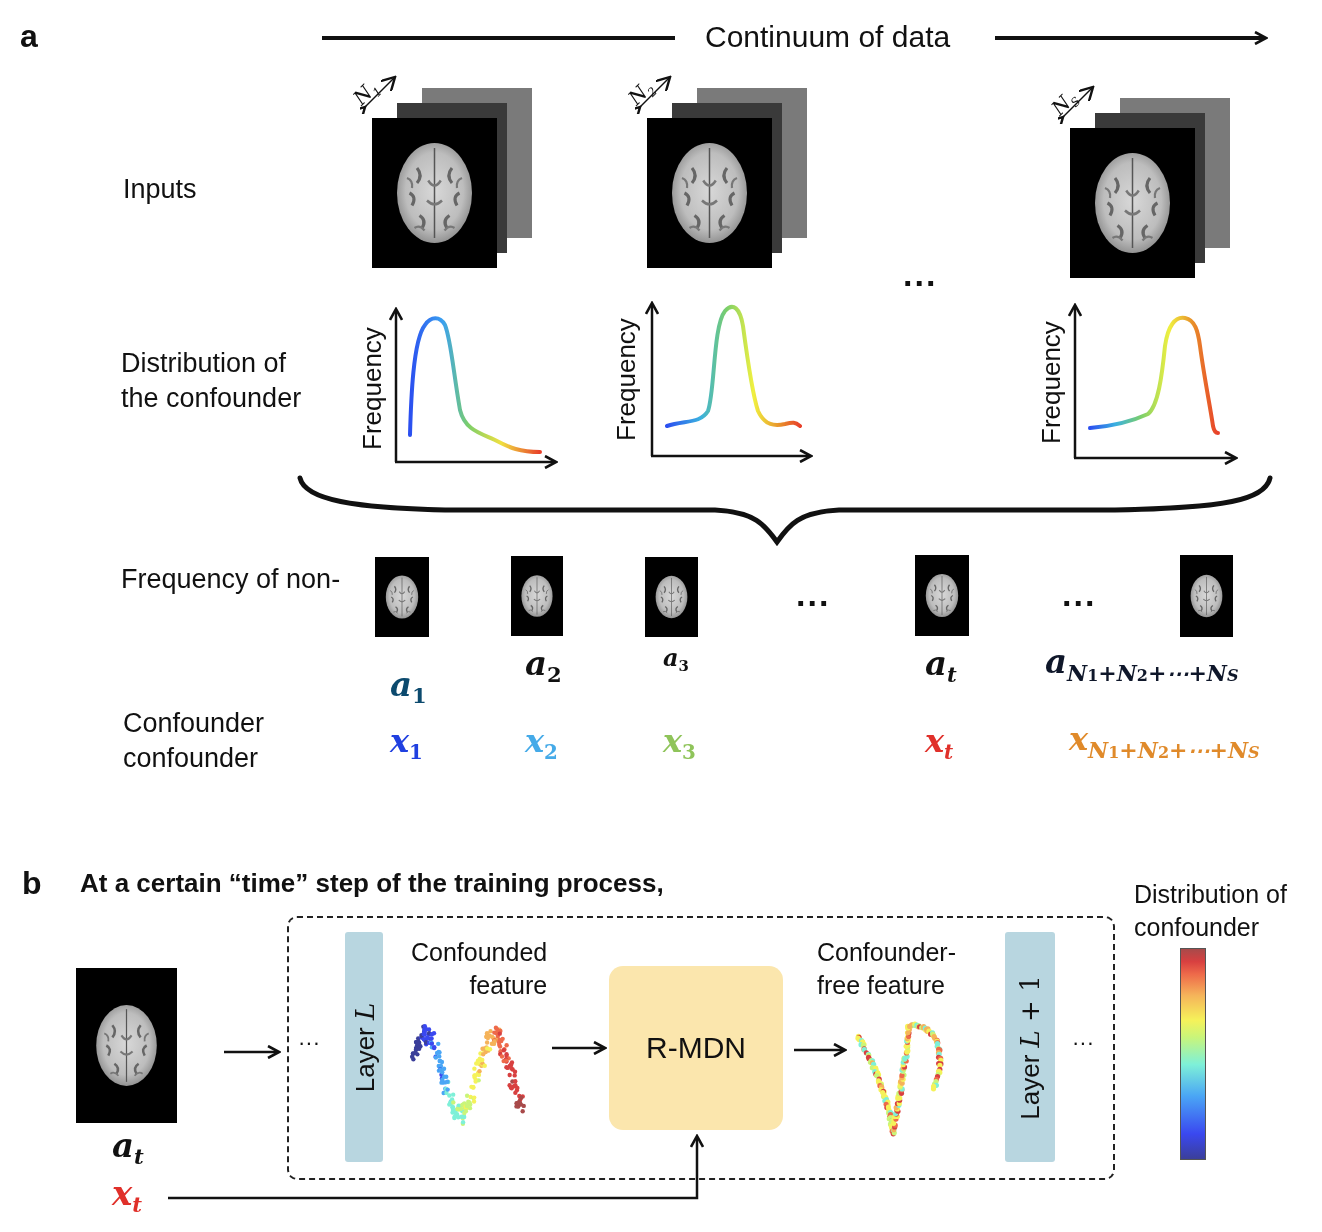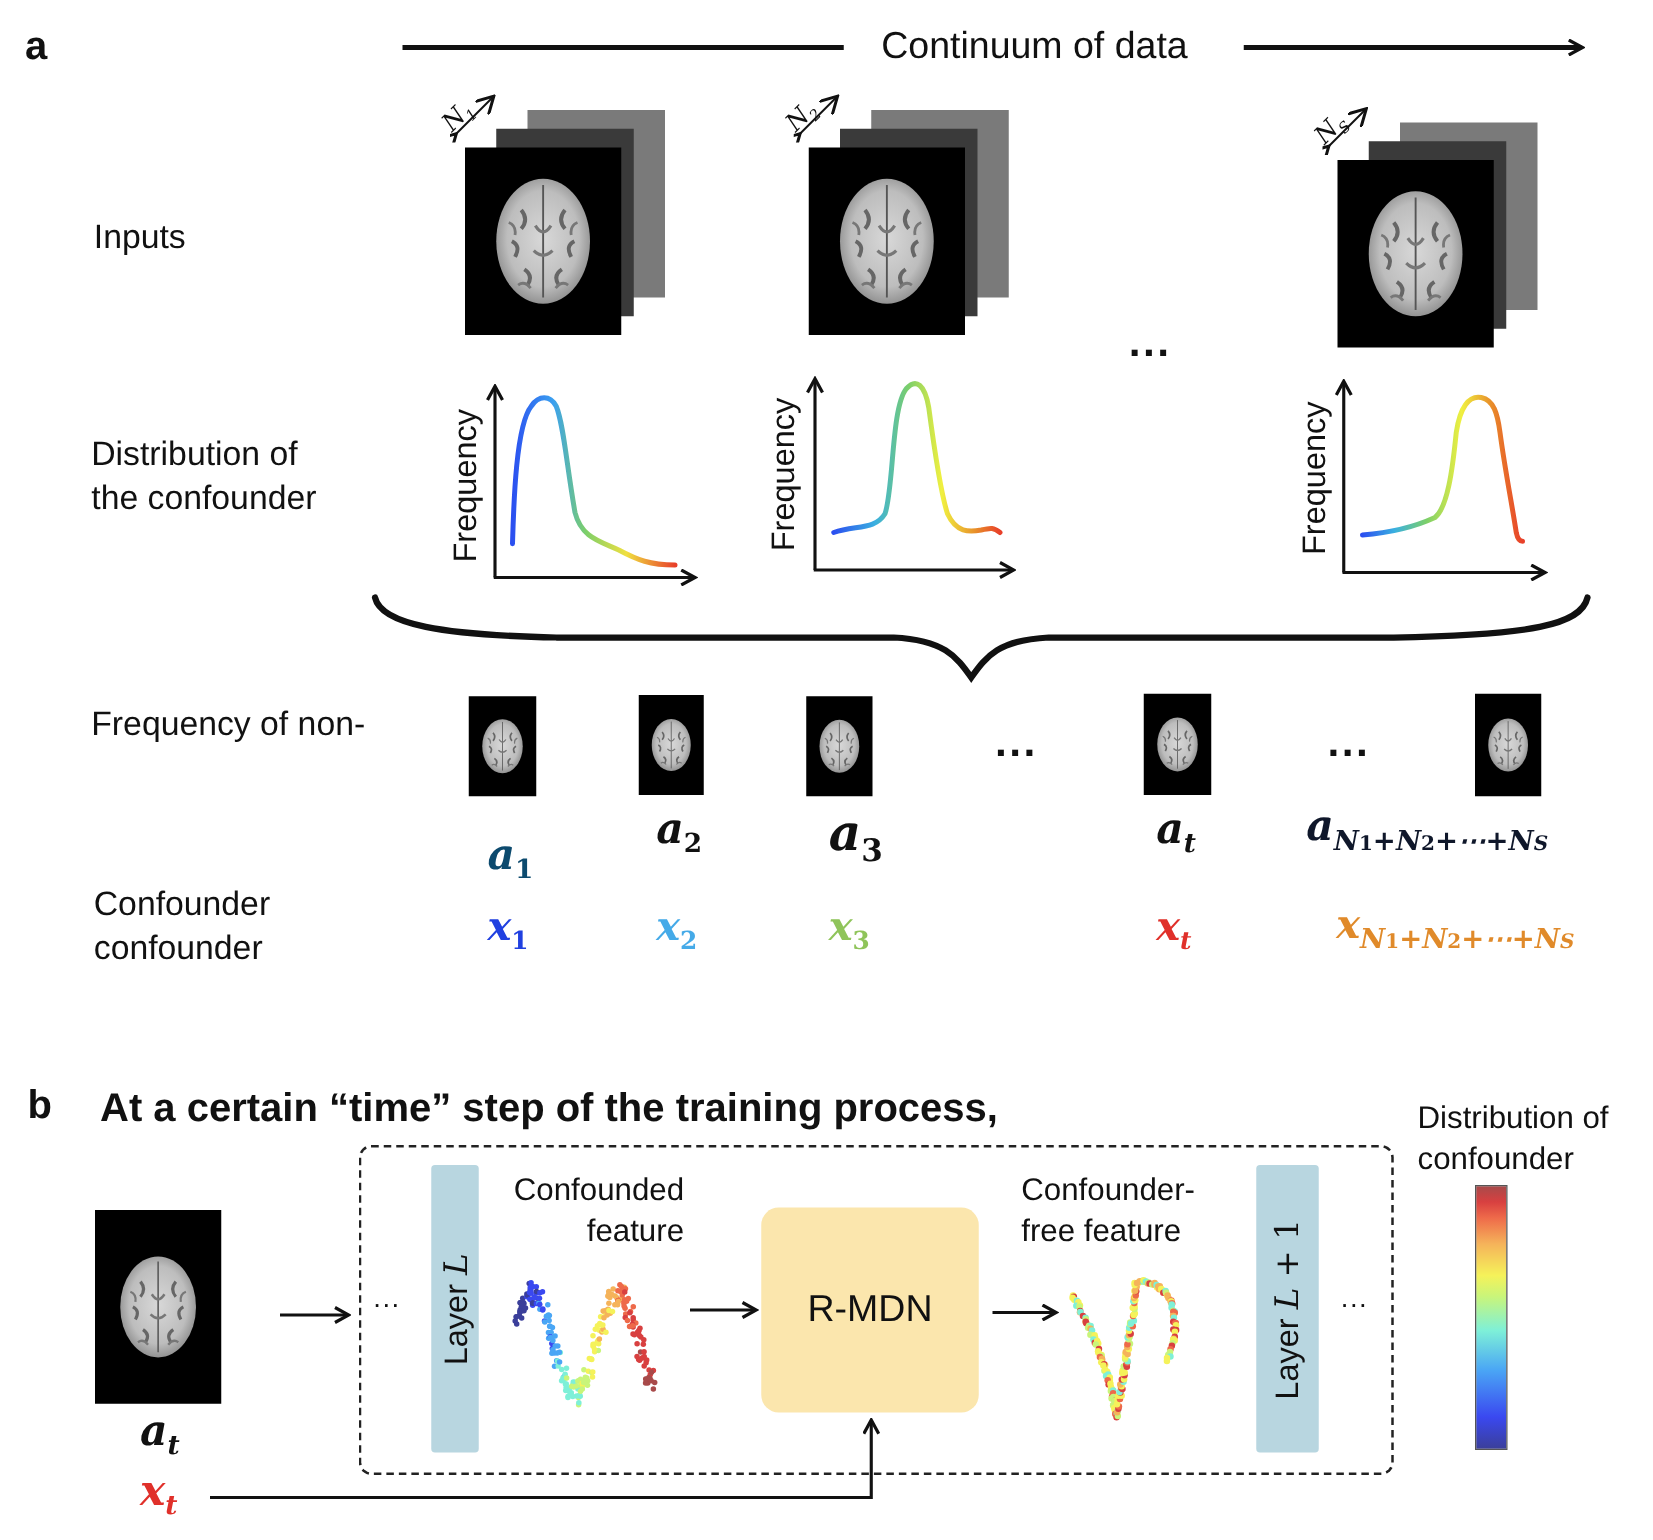--- a/index.html
+++ b/index.html
@@ -1,20 +1,20 @@
 <!DOCTYPE html>
 <html><head>
 <meta charset="utf-8">
 <style>
   html, body { margin: 0; padding: 0; background: #ffffff; }
   body { width: 1322px; height: 1232px; position: relative; overflow: hidden;
          font-family: "Liberation Sans", sans-serif; color: #111; }
   .abs { position: absolute; }
   .panel-letter { font-family: "Liberation Sans", sans-serif; font-weight: bold; font-size: 32px; }
-  .row-label { font-size: 27px; line-height: 35px; color: #111; }
+  .row-label { font-size: 27px; line-height: 35px; color: #111; margin-left: 48px; }
   .math { font-family: "DejaVu Serif", serif; font-weight: bold; font-style: italic; }
   .math sub { font-style: italic; font-size: 62%; vertical-align: -0.35em; }
   .dots { font-weight: bold; font-size: 34px; letter-spacing: 2px; }
   .brain-frame { background: #000; overflow: hidden; }
   .brain-frame svg { display: block; width: 100%; height: 100%; }
   .layer-bar { background: #b8d6e0; border-radius: 3px; }
   .layer-label { transform: rotate(-90deg); white-space: nowrap; font-size: 26px; color: #111; }
   .rmdn { background: #fbe6ad; border-radius: 14px; display: flex; align-items: center; justify-content: center; font-size: 30px; color: #111; }
   .dashed-box { border: 2px dashed #222; border-radius: 10px; }
   .diag-label { font-size: 25px; line-height: 33px; color: #111; }
@@ -199,21 +199,21 @@
       <use href="#brainShape" transform="translate(0,20)"></use>
     </svg>
   </div>
 
 <div class="abs math" style="left:390px;top:664px;font-size:34px;color:#0c4a6e;">
   <span>a</span><sub class="n" style="font-style:normal;">1</sub>
 </div>
 <div class="abs math" style="left:525px;top:643px;font-size:34px;color:#111;">
   <span>a</span><sub style="font-style:normal;">2</sub>
 </div>
-<div class="abs math" style="left:663px;top:643px;font-size:40px;color:#111;">
+<div class="abs math" style="left:663px;top:643px;font-size:24px;color:#111;">
   <span>a</span><sub style="font-style:normal;">3</sub>
 </div>
 <div class="abs math" style="left:925px;top:643px;font-size:34px;color:#111;">
   <span>a</span><sub>t</sub>
 </div>
 <div class="abs math" style="left:1045px;top:641px;font-size:34px;color:#0f172a;">
   <span>a</span><sub style="font-size:22px;"><span>N</span><span style="font-style:normal;font-size:16px;">1</span><span>+N</span><span style="font-style:normal;font-size:16px;">2</span><span>+⋯+N</span><span style="font-size:16px;">S</span></sub>
 </div>
 
 <div class="abs math" style="left:390px;top:722px;font-size:32px;color:#2040e0;">
@@ -226,21 +226,21 @@
   <span>x</span><sub style="font-style:normal;">3</sub>
 </div>
 <div class="abs math" style="left:925px;top:722px;font-size:32px;color:#e0302a;">
   <span>x</span><sub>t</sub>
 </div>
 <div class="abs math" style="left:1045px;top:720px;font-size:32px;color:#e08a2a;margin-left:24px;">
   <span>x</span><sub style="font-size:22px;"><span>N</span><span style="font-style:normal;font-size:16px;">1</span><span>+N</span><span style="font-style:normal;font-size:16px;">2</span><span>+⋯+N</span><span style="font-size:16px;">S</span></sub>
 </div>
 
 <div class="abs panel-letter" style="left:22px;top:865px;">b</div>
-<div class="abs" style="left:80px;top:868px;font-weight:bold;font-size:32px;">At a certain “time” step of the training process,</div>
+<div class="abs" style="left:80px;top:868px;font-weight:bold;font-size:26px;">At a certain “time” step of the training process,</div>
 
 <div class="abs dashed-box" style="left:287px;top:916px;width:824px;height:260px;"></div>
 
 <div class="abs brain-frame" style="left:76px;top:968px;width:101px;height:155px;">
     <svg viewBox="0 0 100 150" preserveAspectRatio="xMidYMid meet">
       <use href="#brainShape" transform="translate(0,25)"></use>
     </svg>
   </div>
 <div class="abs math" style="left:112px;top:1125px;font-size:34px;color:#111;">
   <span>a</span><sub>t</sub>

